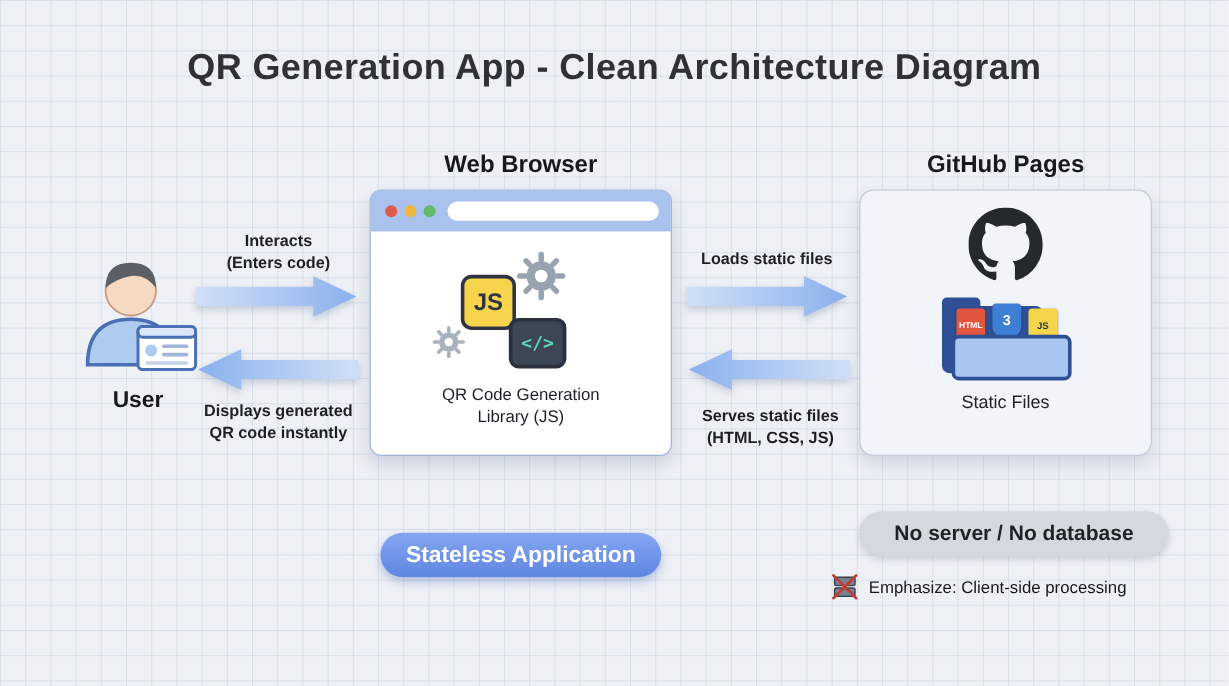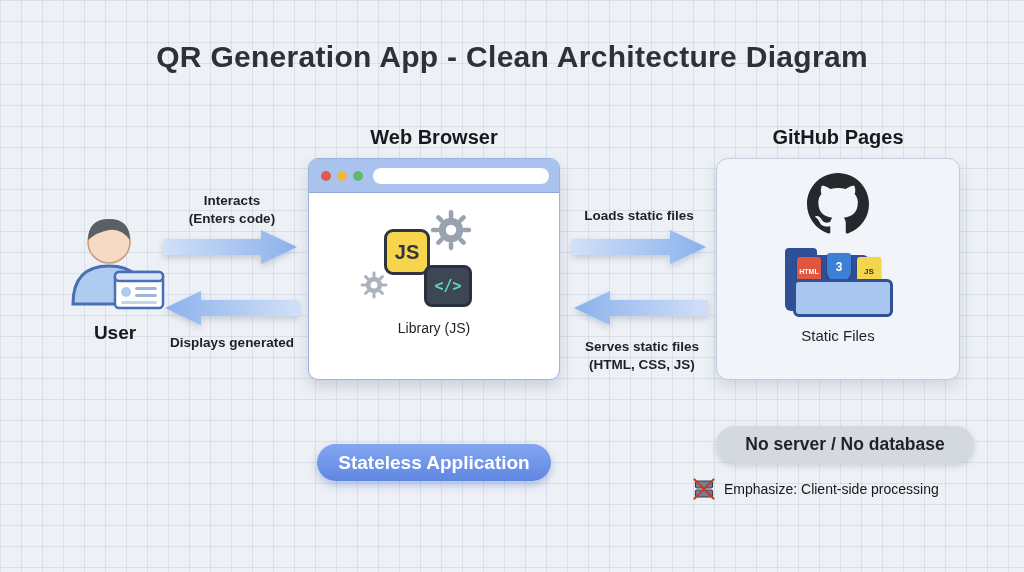--- a/index.html
+++ b/index.html
@@ -185,20 +185,21 @@
   <svg class="arrow" id="arrow-serves" width="136" height="40">
     <polygon points="136,12 38,12 38,3 2,20 38,37 38,28 136,28" fill="url(#gradL)"></polygon>
   </svg>
 
   <div class="arrow-label" id="label-interacts">
     <div>Interacts</div>
     <div>(Enters code)</div>
   </div>
   <div class="arrow-label" id="label-displays">
     <div>Displays generated</div>
+    <div>QR code instantly</div>
   </div>
   <div class="arrow-label" id="label-loads">Loads static files</div>
   <div class="arrow-label" id="label-serves">
     <div>Serves static files</div>
     <div>(HTML, CSS, JS)</div>
   </div>
 
   <div class="browser-window">
     <div class="browser-header">
       <span class="dot red"></span>
@@ -232,20 +233,21 @@
           <rect x="10.7" y="0.5" width="2.6" height="5" rx="1.2" transform="rotate(45 12 12)"></rect>
           <rect x="10.7" y="18.5" width="2.6" height="5" rx="1.2" transform="rotate(45 12 12)"></rect>
           <rect x="0.5" y="10.7" width="5" height="2.6" rx="1.2" transform="rotate(45 12 12)"></rect>
           <rect x="18.5" y="10.7" width="5" height="2.6" rx="1.2" transform="rotate(45 12 12)"></rect>
           <circle cx="12" cy="12" r="7"></circle>
           <circle cx="12" cy="12" r="3" fill="#ffffff"></circle>
         </g>
       </svg>
     </div>
     <div class="browser-caption">
+      <div>QR Code Generation</div>
       <div>Library (JS)</div>
     </div>
   </div>
 
   <div class="github-card">
     <div class="octocat-wrap">
       <svg width="62" height="62" viewBox="0 0 16 16">
         <path fill="#24292e" fill-rule="evenodd" d="M8 0C3.58 0 0 3.58 0 8c0 3.54 2.29 6.53 5.47 7.59.4.07.55-.17.55-.38 0-.19-.01-.82-.01-1.49-2.01.37-2.53-.49-2.69-.94-.09-.23-.48-.94-.82-1.13-.28-.15-.68-.52-.01-.53.63-.01 1.08.58 1.23.82.72 1.21 1.87.87 2.33.66.07-.52.28-.87.51-1.07-1.78-.2-3.64-.89-3.64-3.95 0-.87.31-1.59.82-2.15-.08-.2-.36-1.02.08-2.12 0 0 .67-.21 2.2.82.64-.18 1.32-.27 2-.27s1.36.09 2 .27c1.53-1.04 2.2-.82 2.2-.82.44 1.1.16 1.92.08 2.12.51.56.82 1.27.82 2.15 0 3.07-1.87 3.75-3.65 3.95.29.25.54.73.54 1.48 0 1.07-.01 1.93-.01 2.2 0 .21.15.46.55.38A8.01 8.01 0 0 0 16 8c0-4.42-3.58-8-8-8z"></path>
       </svg>
     </div>

